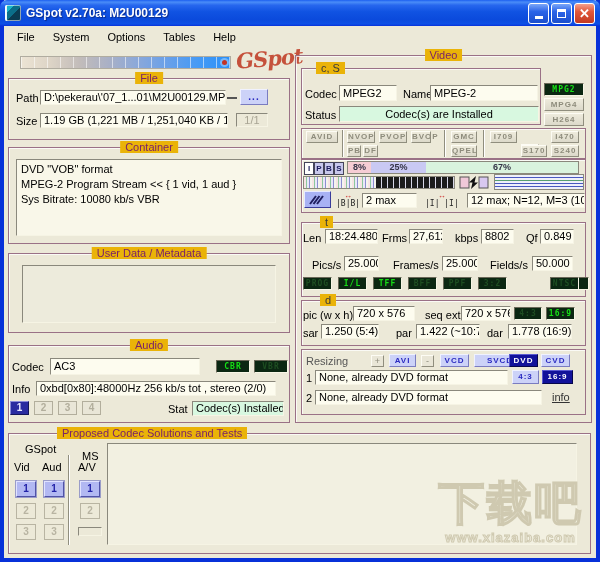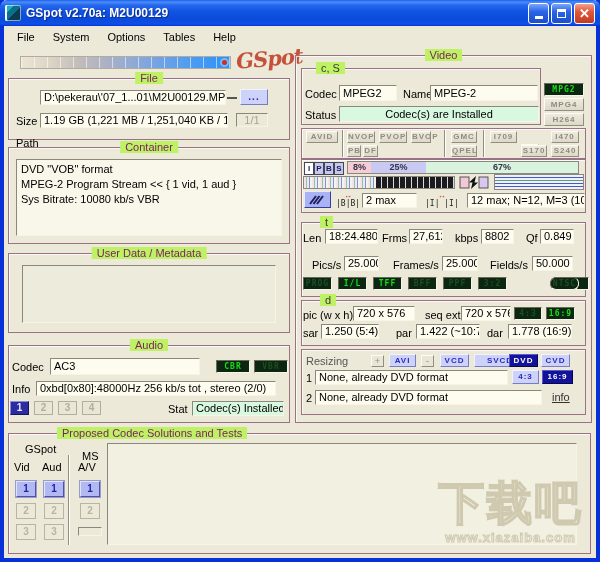--- a/index.html
+++ b/index.html
@@ -26,21 +26,21 @@
   .menu-item { padding:3px 9px; }
   
   .toolbar-strip { position:absolute; left:20px; top:56px; width:211px; height:13px; border:1px solid #b0aca0;
       background:
         repeating-linear-gradient(90deg, rgba(255,255,255,.55) 0 1px, transparent 1px 13px),
         linear-gradient(90deg,#ece4d4 0%,#ddd4c6 14%,#c2bcba 28%,#a9b0c6 42%,#8aa8da 56%,#69a0e9 70%,#459af5 85%,#2a90f8 100%); }
   .tb-dot { position:absolute; right:3px; top:3px; width:5px; height:5px; background:#c23324; border-radius:50%; box-shadow:0 0 0 2px rgba(255,255,255,.35); }
   .logo { position:absolute; left:236px; top:46px; font-family:"DejaVu Serif", serif; font-style:italic; font-weight:bold; font-size:21px; color:#c5513b; transform:rotate(-5deg); letter-spacing:-1px; }
   
   .fs { position:absolute; border:1px solid #9a7186; box-shadow:inset 1px 1px 0 rgba(255,255,255,.75); }
-  .legend { position:absolute; top:-7px; font-size:11px; color:#7a2268; background:#bef264; padding:0 5px; white-space:nowrap; z-index:2; }
+  .legend { position:absolute; top:-7px; font-size:11px; color:#7a2268; background:#eab308; padding:0 5px; white-space:nowrap; z-index:2; }
   .legend.center { left:50%; transform:translateX(-50%); }
   .legend.sub { color:#3a3a3a; }
   
   .lbl { position:absolute; font-size:11px; color:#000; white-space:nowrap; }
   .fld { position:absolute; font-size:11px; color:#000; background:#fdfcef; border:1px solid; border-color:#8a887c #f6f4e4 #f6f4e4 #8a887c; padding:0 3px; height:15px; line-height:13px; white-space:nowrap; overflow:hidden; }
   .fld.green { background:#d8f8e0; text-align:center; }
   .fld.dim { background:#ece9d8; color:#a8a494; text-align:center; }
   .sunken { position:absolute; background:#f7f5e6; border:1px solid; border-color:#8a887c #f6f4e4 #f6f4e4 #8a887c; }
   .dash { position:absolute; height:2px; background:#555; }
   
@@ -109,21 +109,21 @@
   </div>
 
   <div class="toolbar-strip">
     <span class="tb-dot"></span>
   </div>
   <div class="logo">GSpot</div>
 
   <div class="fs" style="left:8px; top:78px; width:282px; height:62px;">
     <span class="legend center">File</span>
   </div>
-  <span class="lbl" style="left:16px; top:92px;margin-top:45px;">Path</span>
+  <span class="lbl" style="left:16px; top:92px;">Path</span>
   <div class="fld" style="left:40px; top:90px; width:186px;">D:\pekerau\'07_1...01\M2U00129.MPG</div>
   <div class="dash" style="left:227px; top:97px; width:10px;"></div>
   <div class="lavbtn" style="left:240px; top:89px; width:28px; height:16px; line-height:14px; font-size:10px;">...</div>
   <span class="lbl" style="left:16px; top:115px;">Size</span>
   <div class="fld" style="left:40px; top:113px; width:188px;">1.19 GB (1,221 MB / 1,251,040 KB / 1,28</div>
   <div class="fld dim" style="left:236px; top:113px; width:32px; height:14px; line-height:12px;">1/1</div>
 
   <div class="fs" style="left:8px; top:147px; width:282px; height:97px;">
     <span class="legend center">Container</span>
   </div>
@@ -244,21 +244,21 @@
   <div class="fld" style="left:442px; top:256px; width:36px;">25.000</div>
   <span class="lbl" style="left:490px; top:259px;">Fields/s</span>
   <div class="fld" style="left:532px; top:256px; width:41px;">50.000</div>
   <div class="led off" style="left:303px; top:277px; width:29px;">PROG</div>
   <div class="led" style="left:338px; top:277px; width:29px;">I/L</div>
   <div class="led" style="left:373px; top:277px; width:29px;">TFF</div>
   <div class="led off" style="left:408px; top:277px; width:29px;">BFF</div>
   <div class="led off" style="left:443px; top:277px; width:29px;">PPF</div>
   <div class="led off" style="left:478px; top:277px; width:29px;">3:2</div>
   <div class="led" style="left:533px; top:277px; width:35px;margin-left:21px;">PAL</div>
-  <div class="led off" style="left:550px; top:277px; width:29px;border-radius:6px;">NTSC</div>
+  <div class="led off" style="left:550px; top:277px; width:29px;">NTSC</div>
 
   <div class="fs" style="left:301px; top:300px; width:285px; height:46px;">
     <span class="legend sub" style="left:18px;">d</span>
   </div>
   <span class="lbl" style="left:303px; top:309px;">pic (w x h)</span>
   <div class="fld" style="left:353px; top:306px; width:62px;">720 x 576</div>
   <span class="lbl" style="left:425px; top:309px;">seq ext</span>
   <div class="fld" style="left:461px; top:306px; width:50px;">720 x 576</div>
   <div class="led off" style="left:514px; top:307px; width:28px;">4:3</div>
   <div class="led" style="left:546px; top:307px; width:29px;">16:9</div>

